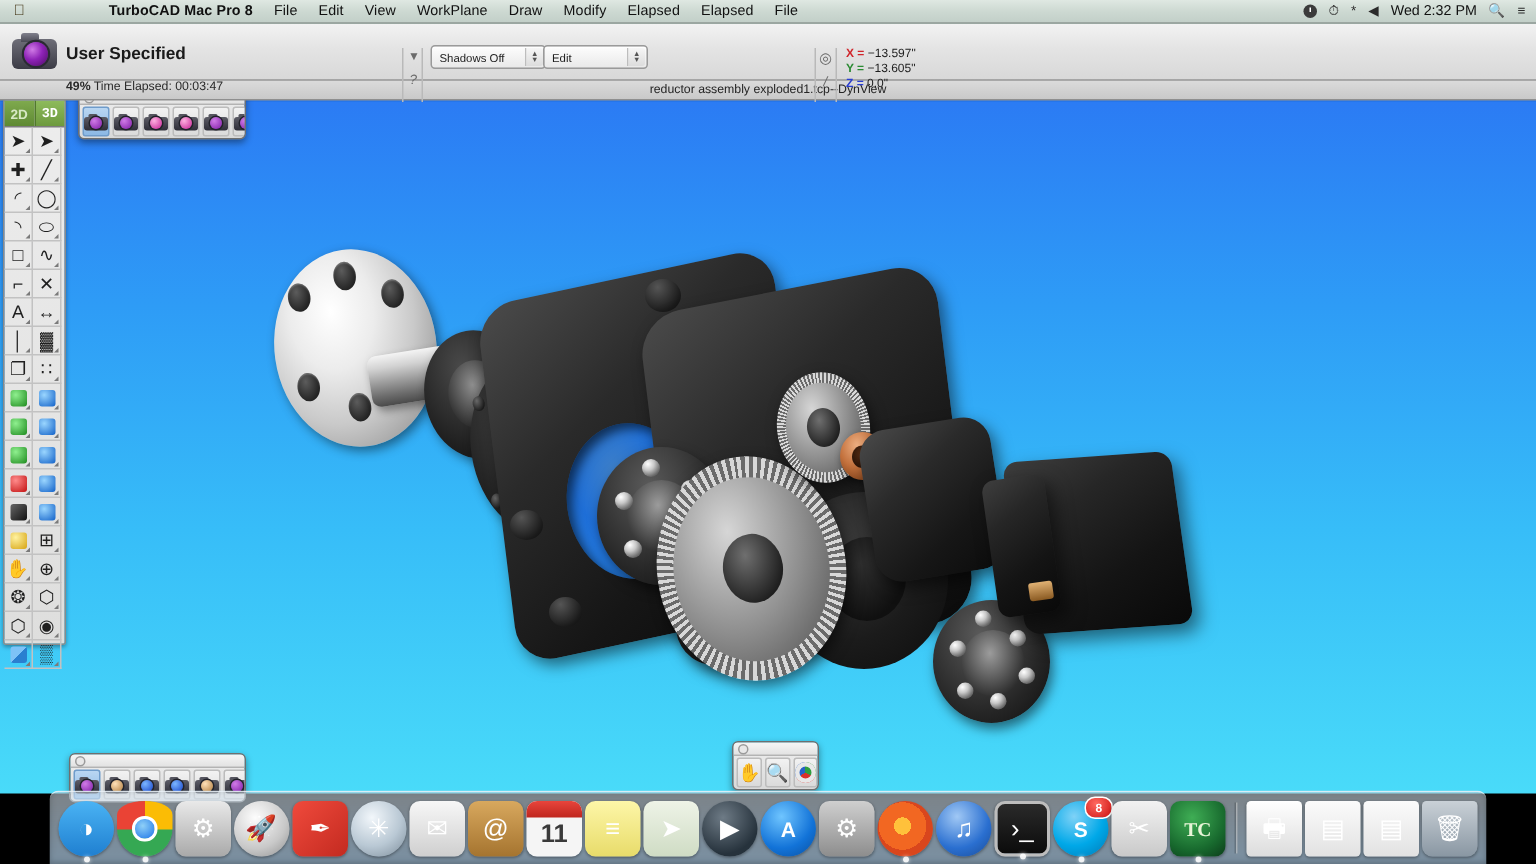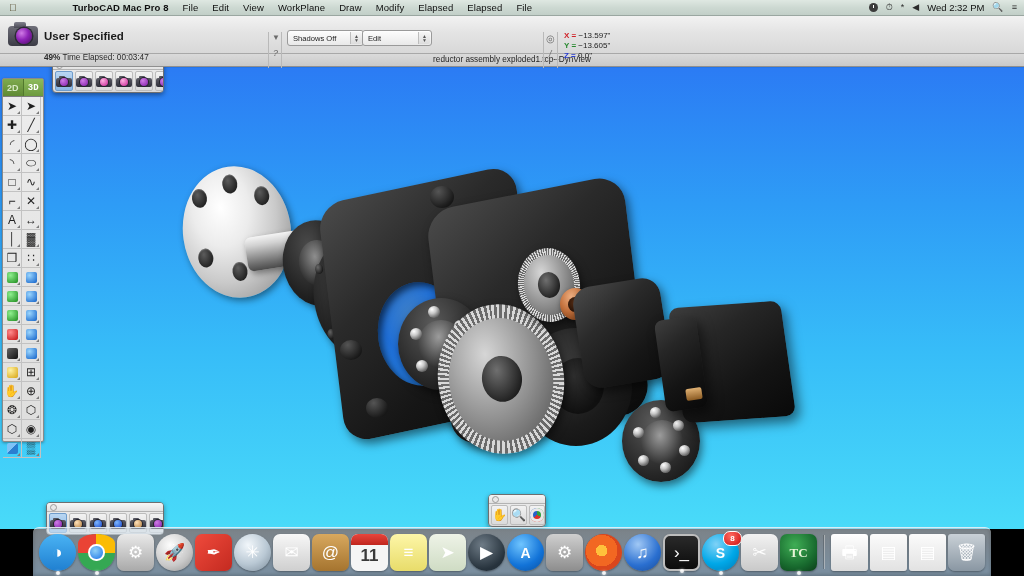--- a/index.html
+++ b/index.html
@@ -78,21 +78,21 @@
   
   .canvas{
     position:absolute;left:0;top:66px;width:1024px;height:463px;
     background:linear-gradient(to bottom,#2b7bf4 0%,#2e9cf6 30%,#37bdf8 62%,#49dbf9 100%);
     overflow:hidden;z-index:10;
   }
   .canvas .hl{position:absolute;left:0;top:0;width:1024px;height:2px;background:#1f6fe0;opacity:.5;}
 
   
   .toolpal{
-    position:absolute;left:2px;top:78px;width:40px;height:362px;
+    position:absolute;left:2px;top:66px;width:40px;height:362px;
     background:linear-gradient(to bottom,#ededed,#dededd);
     border:1px solid #8a8a8a;border-radius:2px;z-index:30;
     box-shadow:0 1px 3px rgba(0,0,0,.35);
   }
   .tp-tabs{display:flex;height:17px;border-bottom:1px solid #7d7d7d;}
   .tp-tab{flex:1;display:flex;align-items:center;justify-content:center;font-size:9px;font-weight:bold;}
   .tp-tab.t2d{background:linear-gradient(to bottom,#7faa4e,#5f8a33);color:#d7e8c4;}
   .tp-tab.t3d{background:linear-gradient(to bottom,#8ebb5c,#6d9a3e);color:#ffffff;border-left:1px solid #51782c;font-family:Liberation Mono, monospace;}
   .tp-grid{display:flex;flex-wrap:wrap;}
   .tp-cell{

